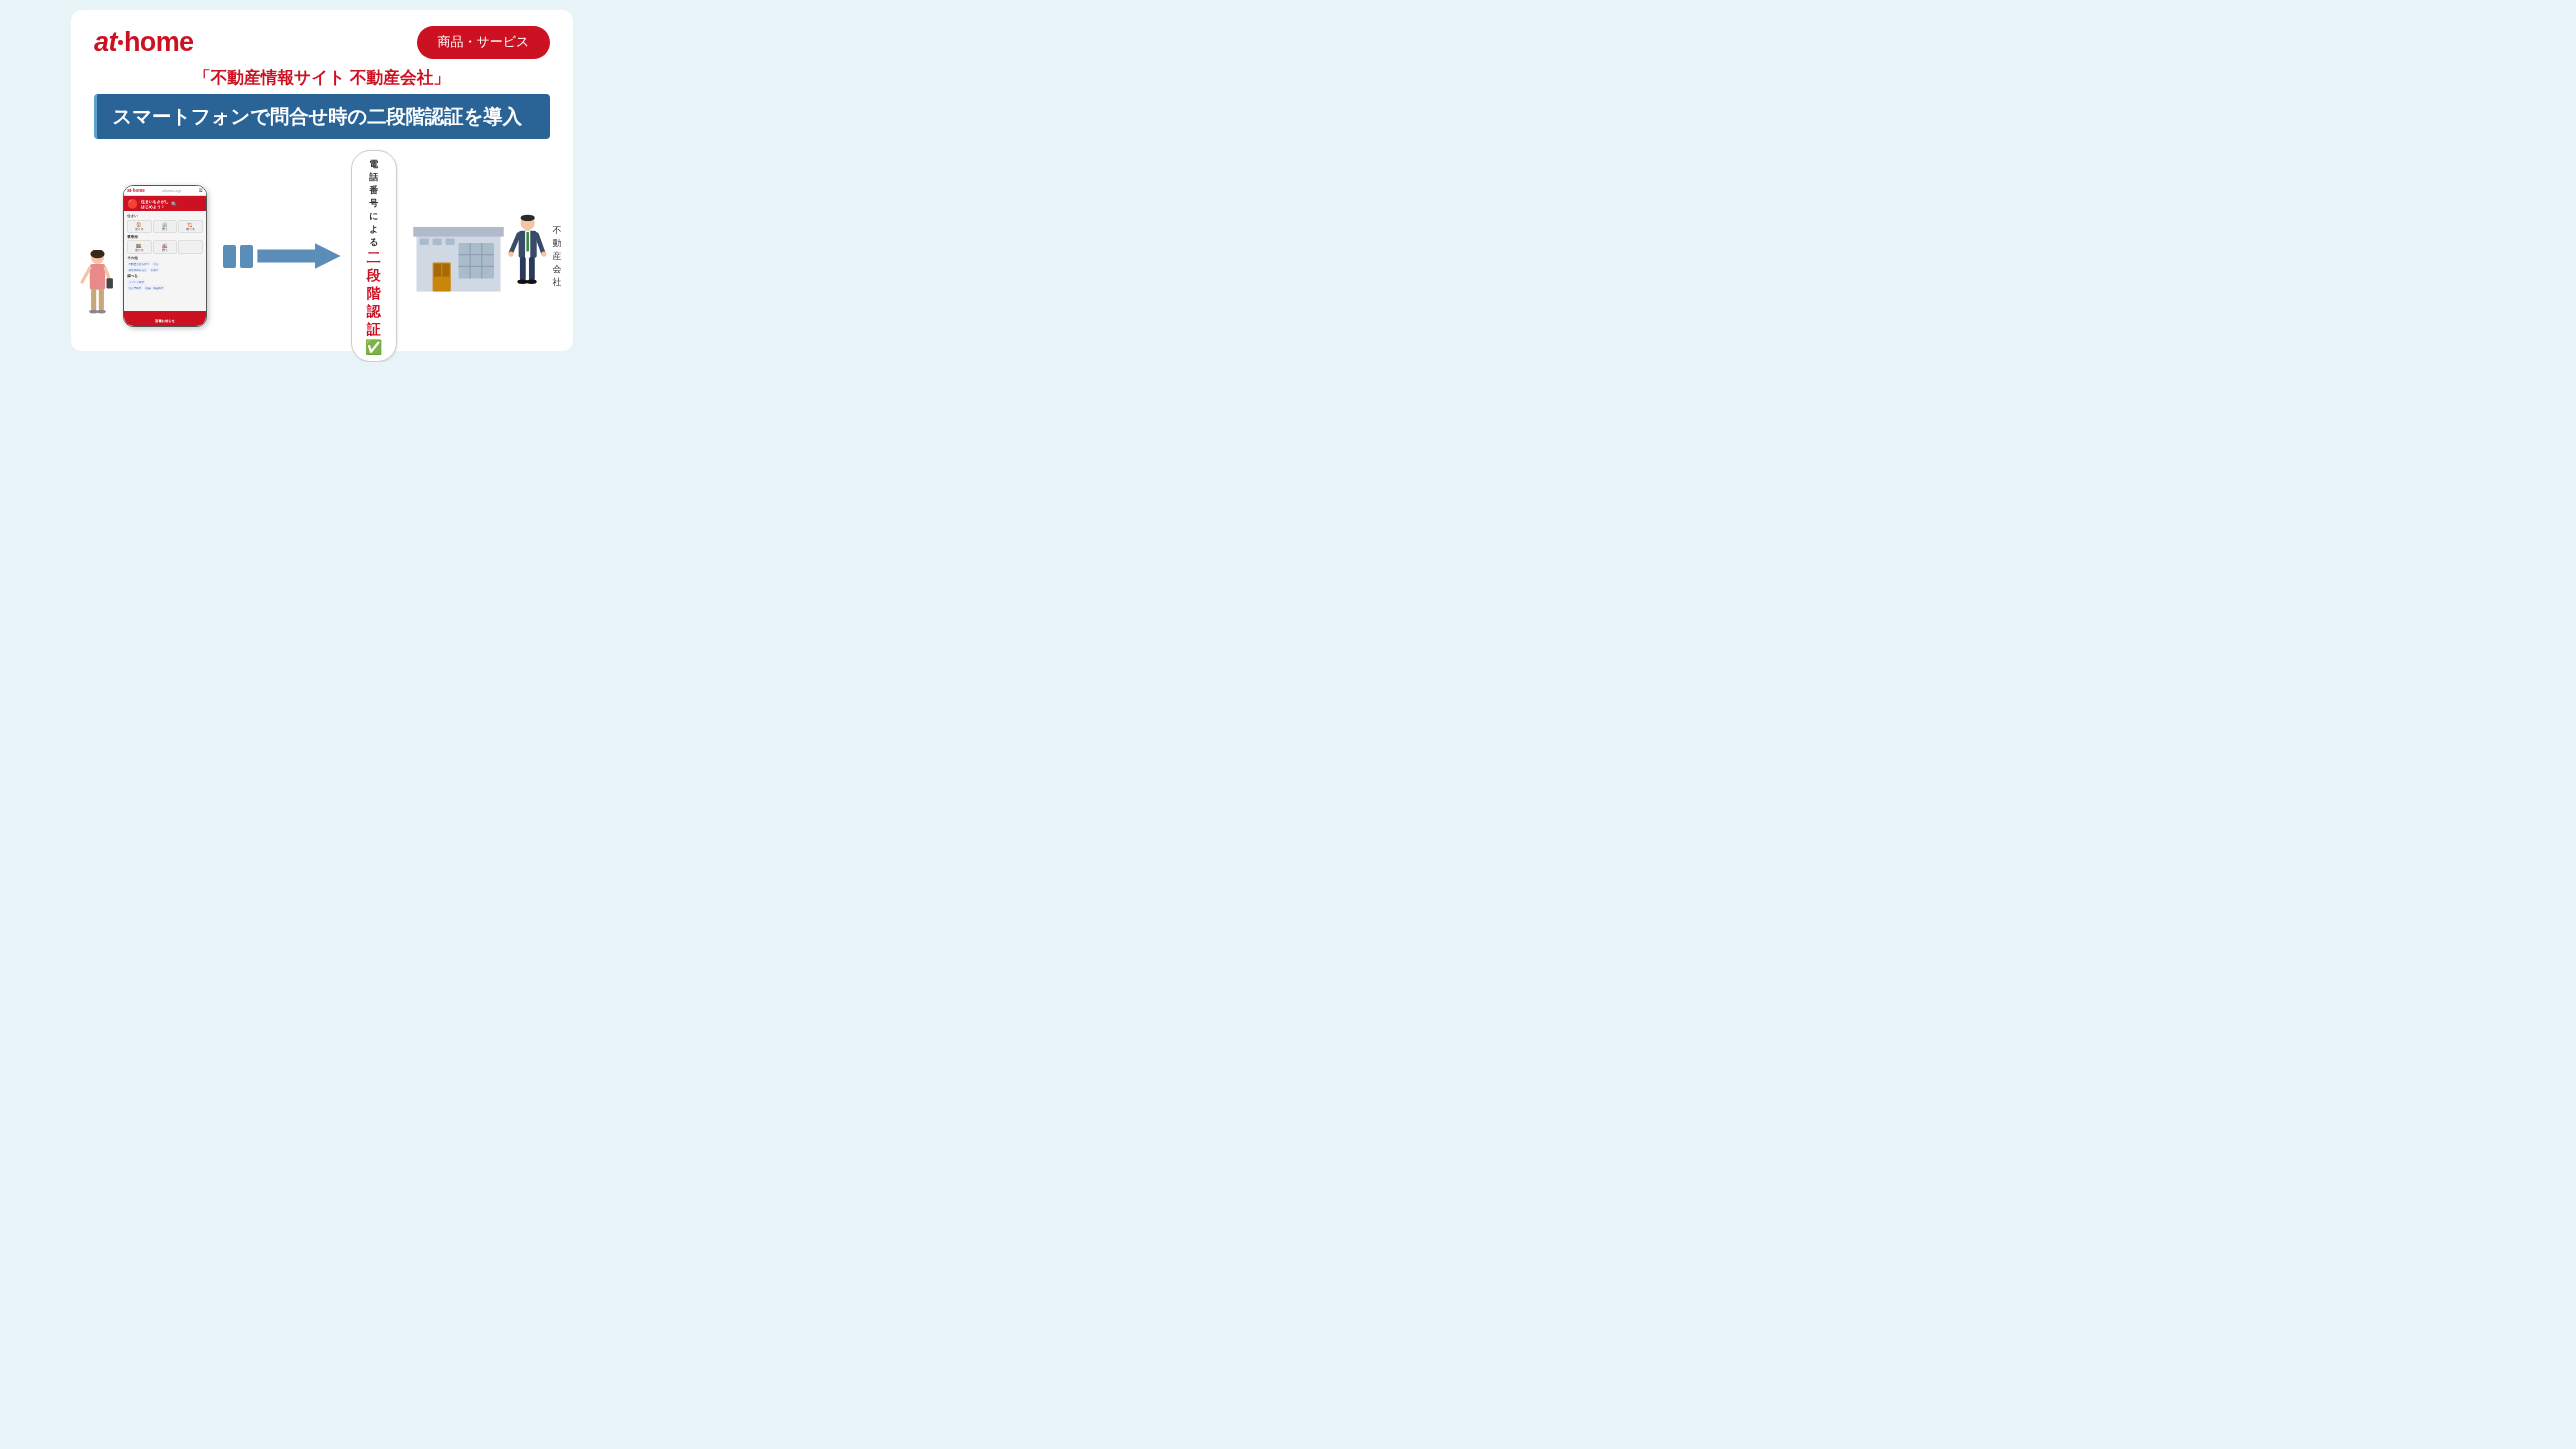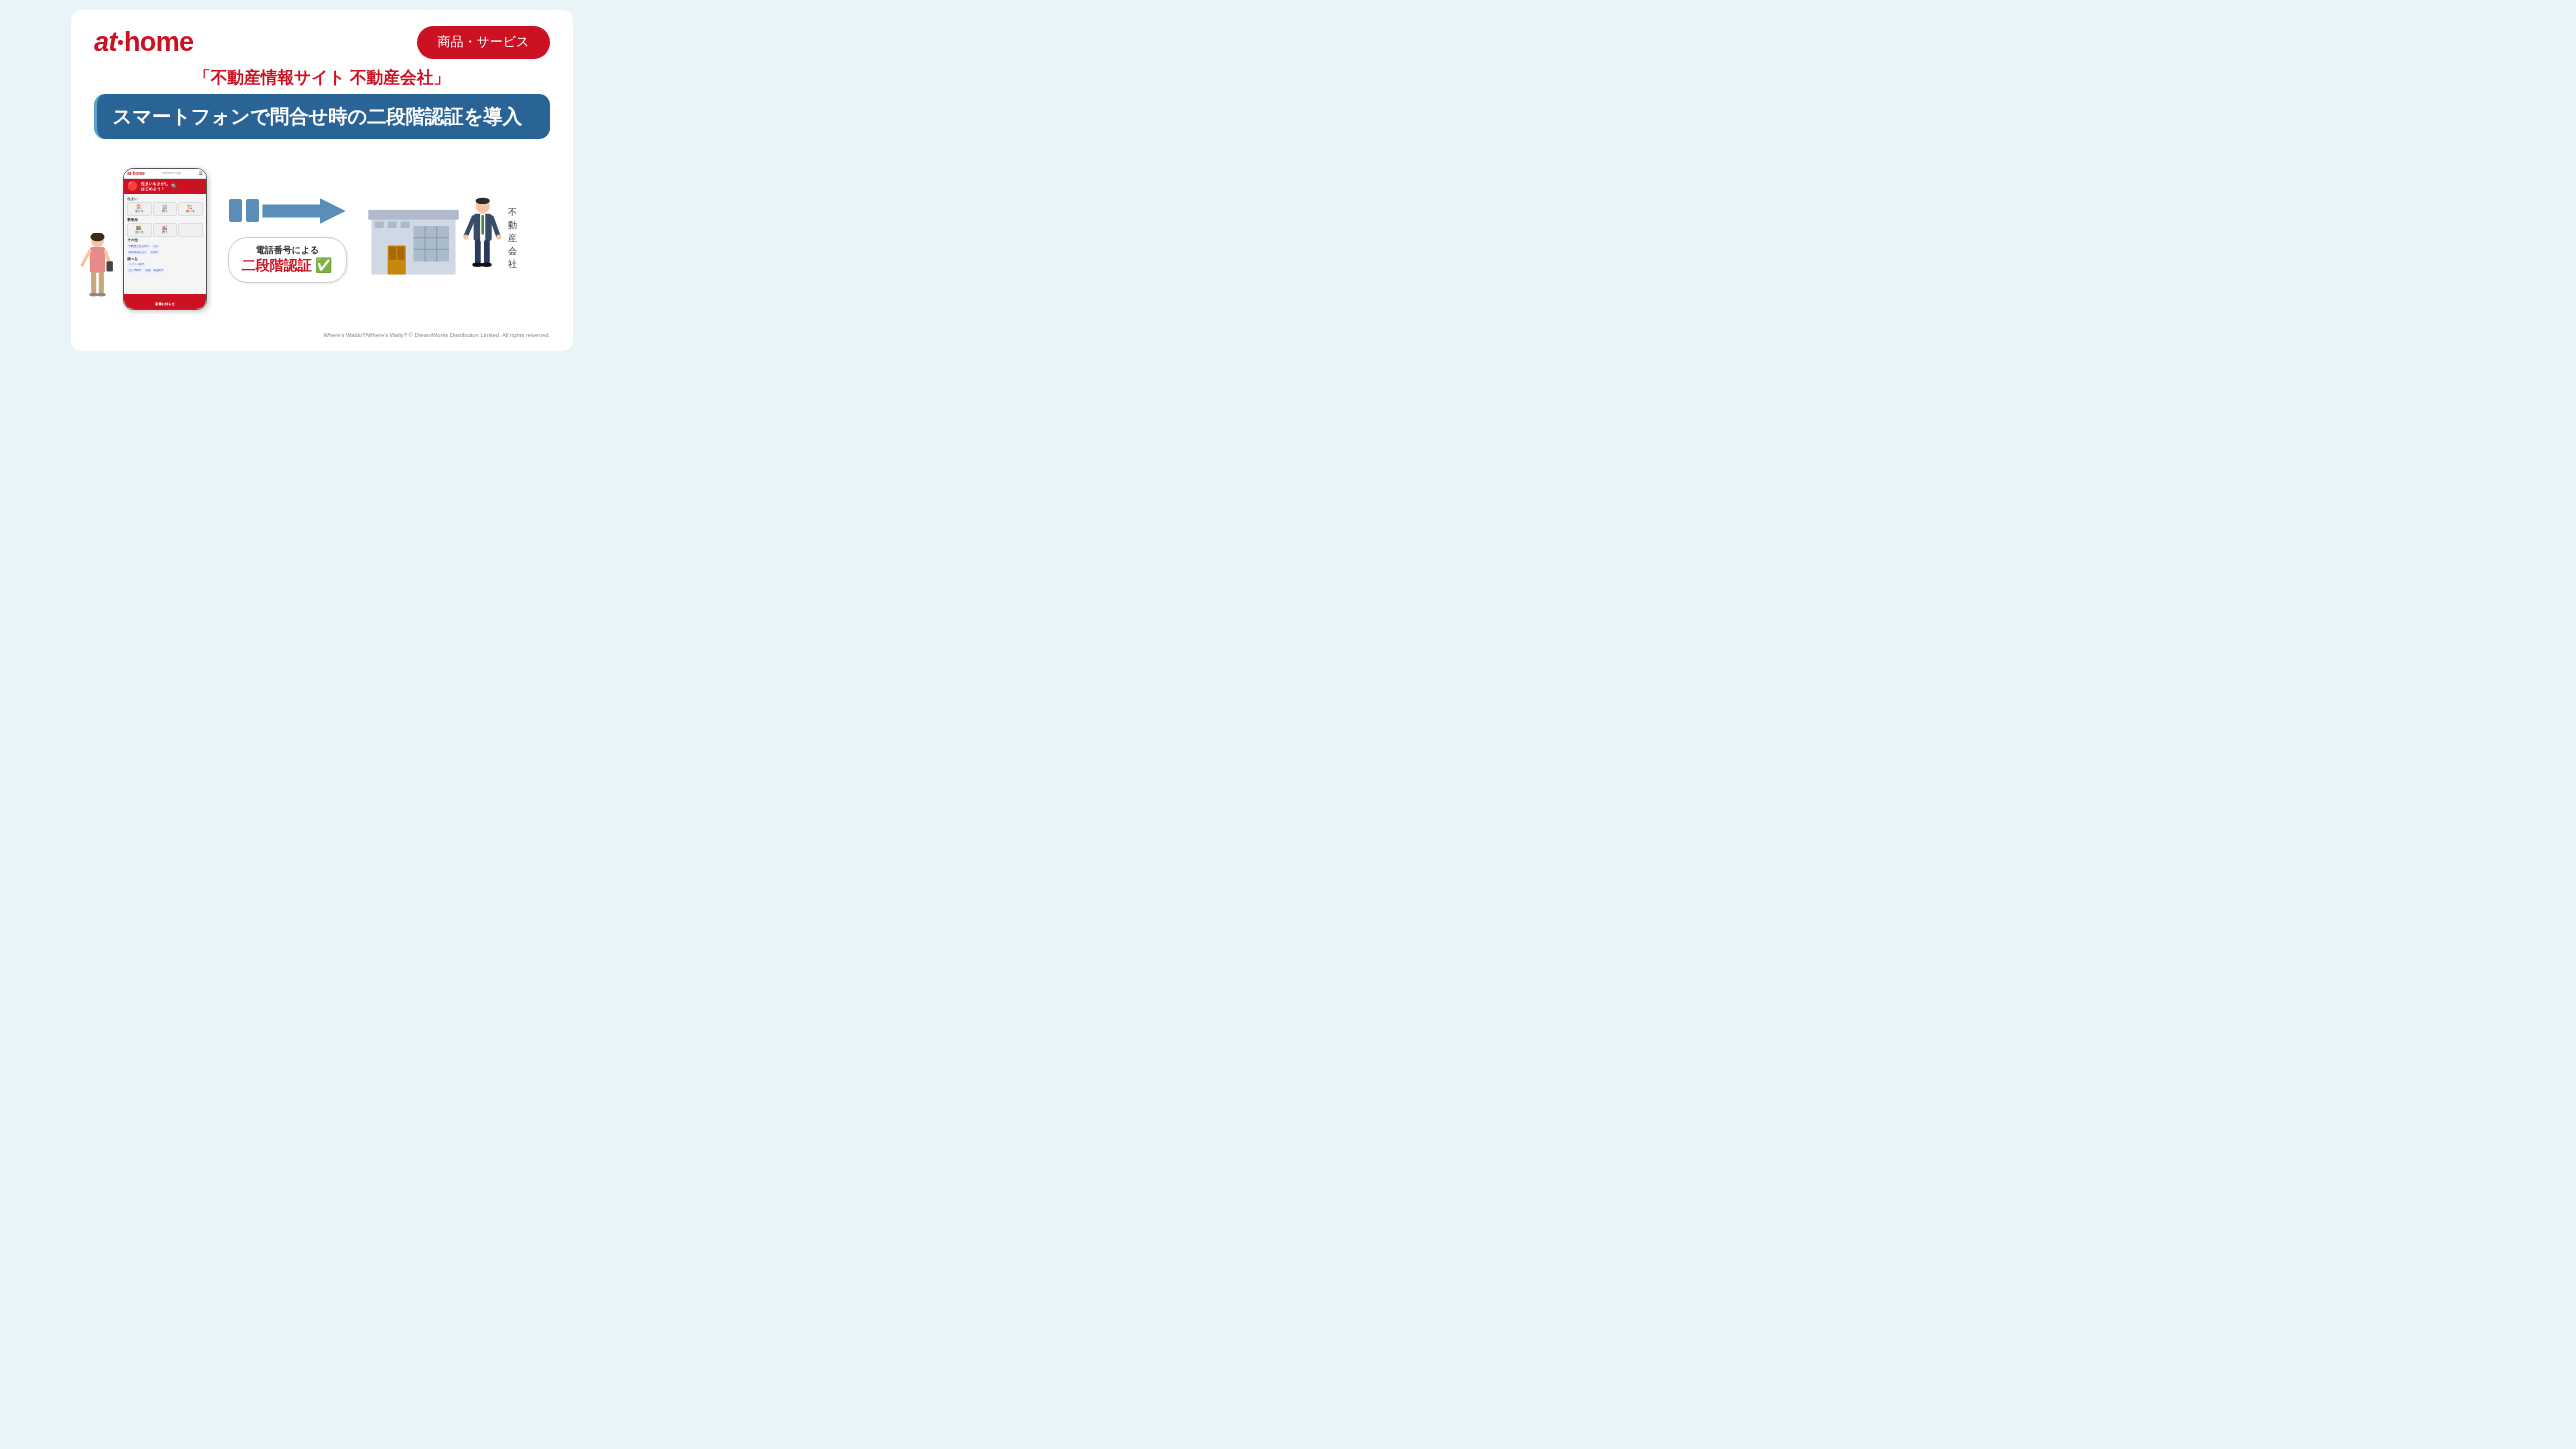--- a/index.html
+++ b/index.html
@@ -63,21 +63,21 @@
       text-align: center;
       font-size: 16.7px;
       font-weight: bold;
       color: #cc1122;
       margin-bottom: 5.2px;
     }
 
     
     .main-heading-bar {
       background: #2a6496;
-      border-radius: 11px;
+      border-radius: 4px;
       padding: 9px 15.5px;
       margin-bottom: 11.6px;
       border-left: 3.9px solid #5ba3c9;
     }
 
     .main-heading-bar .heading-text {
       color: white;
       font-size: 19.3px;
       font-weight: 900;
       white-space: nowrap;
@@ -193,21 +193,20 @@
       color: #336699;
       background: #eef;
       padding: 0.6px 1.3px;
       border-radius: 1.3px;
     }
 
     
     .arrow-area {
       flex: 0 0 129px;
       display: flex;
-      flex-direction: column;
       align-items: center;
       justify-content: center;
       gap: 10.3px;
     }
 
     .arrow-with-blocks {
       display: flex;
       align-items: center;
       gap: 3.9px;
     }

